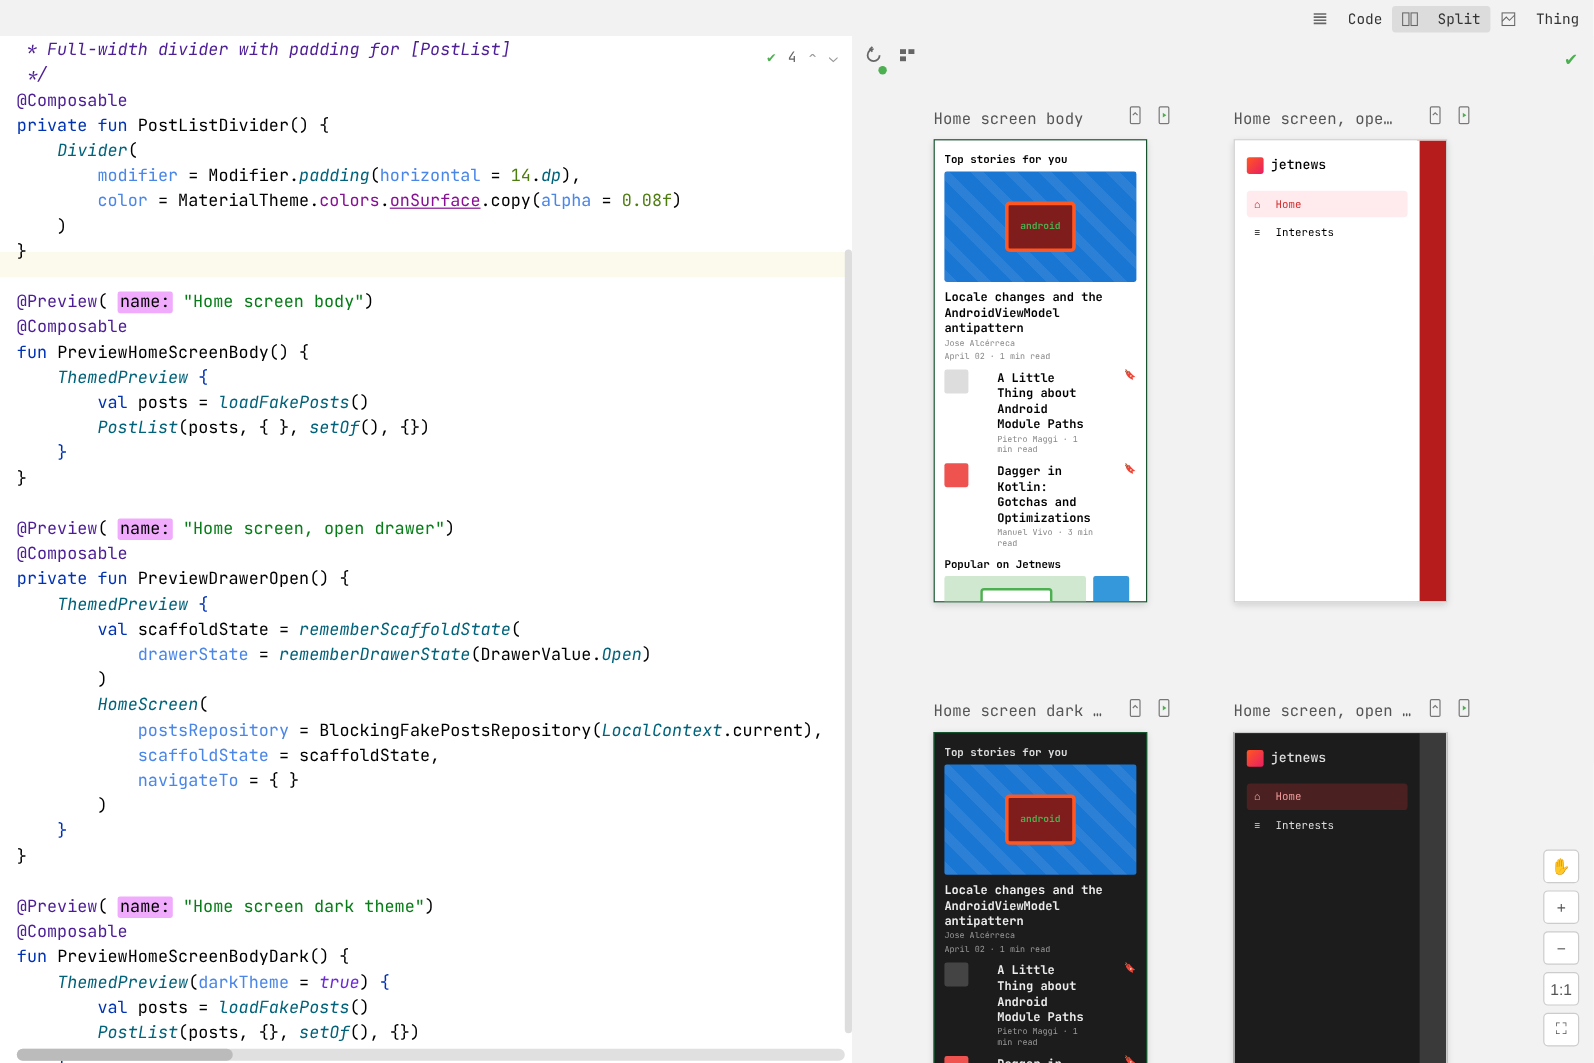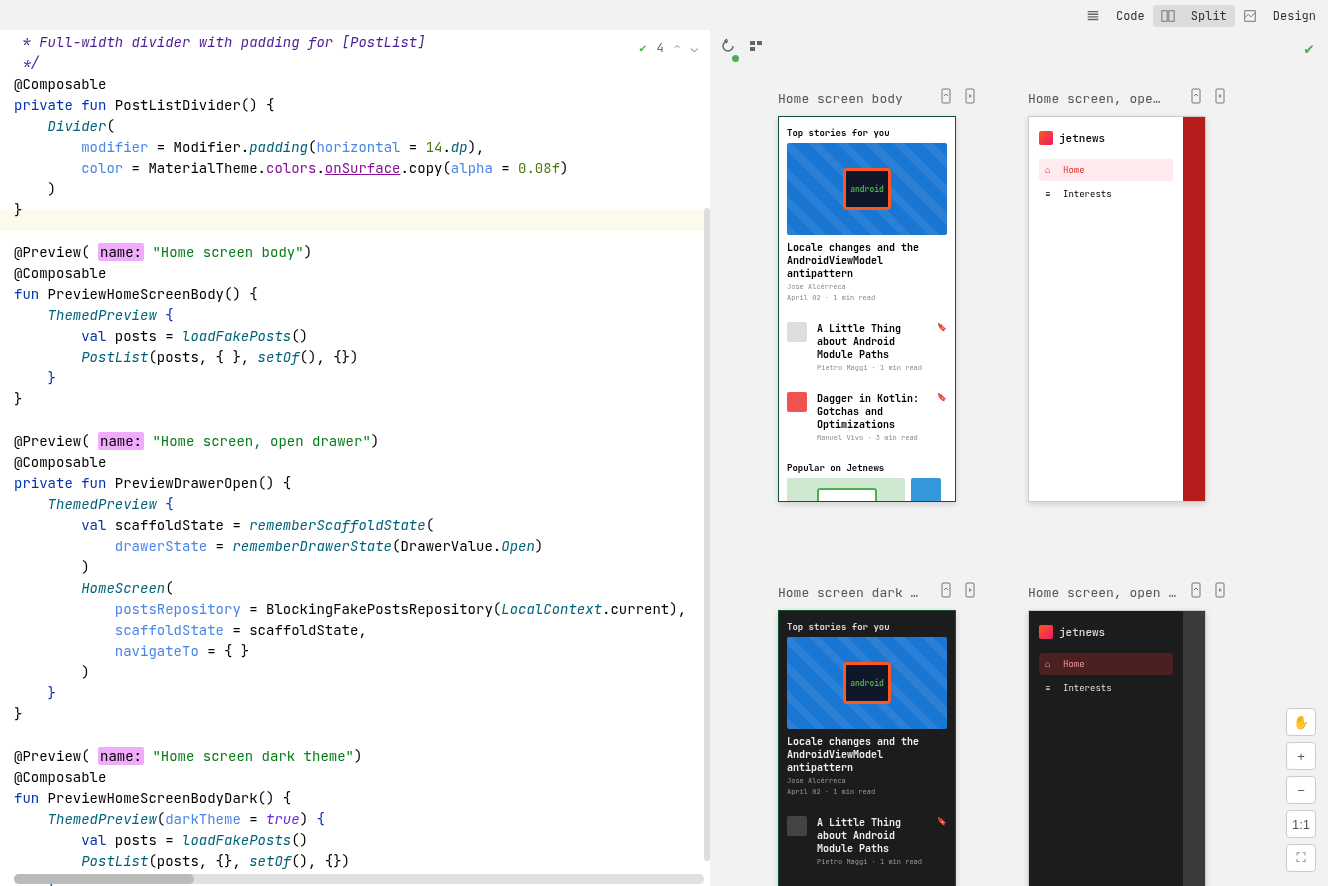--- a/index.html
+++ b/index.html
@@ -5,21 +5,21 @@
 *{margin:0;padding:0;box-sizing:border-box;font-family:'JetBrains Mono','Menlo','Consolas',monospace}
 body{width:1328px;height:886px;background:#f2f2f2;overflow:hidden;position:relative}
 .topbar{position:absolute;top:4px;right:4px;display:flex;gap:0;height:24px;align-items:center}
 .topbar .tab{display:flex;align-items:center;gap:16px;padding:3px 8px;font-size:12px;color:#333;font-family:-apple-system,sans-serif;cursor:pointer}
 .topbar .tab.active{background:#dcdcdc;border-radius:3px}
 .main{position:absolute;top:30px;left:0;right:0;bottom:0;display:flex}
 .editor{width:710px;background:#fff;position:relative;font-size:14px;line-height:21px;padding:2px 0 0 14px;overflow:hidden}
 .editor .hl{position:absolute;left:0;right:0;height:21px;background:#fcfaed;top:180px}
 .editor pre{position:relative;white-space:pre;font-family:inherit}
 .kw{color:#0033b3}
-.ann{color:#000000}
+.ann{color:#4c1d95}
 .str{color:#067d17}
 .param{color:#4a86e8}
 .ital{color:#00627a;font-style:italic}
 .itk{color:#6d28d9;font-style:italic}
 .num{color:#4d7c0f}
 .cmt{color:#4c1d95;font-style:italic}
 .nm{color:#871094}
 .und{text-decoration:underline}
 .pbg{background:#f0abfc;padding:0 2px;border-radius:2px}
 .editor-top{position:absolute;top:8px;right:12px;display:flex;gap:10px;align-items:center;font-size:12px;color:#666}
@@ -35,26 +35,26 @@
 .prev-grid{position:absolute;top:58px;left:68px;right:40px;display:flex;gap:50px;flex-wrap:wrap}
 .prev-item{width:200px}
 .prev-header{display:flex;align-items:center;gap:8px;margin-bottom:8px;font-family:-apple-system,sans-serif;font-size:13px;color:#555}
 .prev-header .title{flex:1;white-space:nowrap;overflow:hidden;text-overflow:ellipsis}
 .prev-header svg{width:16px;height:16px;fill:#777}
 .device{width:178px;height:386px;background:#fff;border:1px solid #14532d;box-shadow:0 2px 6px rgba(0,0,0,.15);padding:8px;font-family:-apple-system,sans-serif;overflow:hidden;position:relative}
 .device.dark{background:#1c1c1c;color:#eee}
 .device .sect{font-size:9px;font-weight:600;margin:2px 0 4px}
 .device.dark .sect{color:#ddd}
 .hero{width:100%;height:92px;background:#1976d2;border-radius:2px;position:relative;margin-bottom:6px;overflow:hidden}
-.hero .droid{position:absolute;top:50%;left:50%;transform:translate(-50%,-50%);width:48px;height:42px;background:#0f172a;border:3px solid #ff5722;border-radius:4px;display:flex;align-items:center;justify-content:center;font-size:8px;color:#4caf50;font-weight:bold}
+.hero .droid{position:absolute;top:50%;left:50%;transform:translate(-50%,-50%);width:59px;height:42px;background:#7f1d1d;border:3px solid #ff5722;border-radius:4px;display:flex;align-items:center;justify-content:center;font-size:8px;color:#4caf50;font-weight:bold}
 .hero::before{content:"";position:absolute;inset:0;background:repeating-linear-gradient(45deg,rgba(255,255,255,.08) 0 8px,transparent 8px 20px)}
 .post-title{font-size:10px;font-weight:600;line-height:1.3}
 .post-meta{font-size:7px;color:#888;margin-top:2px}
 .device.dark .post-meta{color:#999}
-.post-row{display:flex;gap:10px;margin:20px 0;align-items:flex-start}
+.post-row{display:flex;gap:24px;margin:6px 0;align-items:flex-start}
 .post-row .thumb{width:20px;height:20px;background:#ddd;border-radius:2px;flex-shrink:0}
 .post-row .thumb.red{background:#ef5350}
 .post-row .txt{flex:1}
 .post-row .book{width:10px;font-size:8px;color:#888}
 .cards{display:flex;gap:6px;margin-top:4px}
 .card{width:118px;flex-shrink:0}
 .card-img{width:100%;height:50px;background:#e0e0e0;border-radius:2px;margin-bottom:4px;position:relative;overflow:hidden}
 .card-img.green{background:linear-gradient(#cfe8cf,#cfe8cf)}
 .card-img.green::after{content:"";position:absolute;top:10px;left:30px;width:56px;height:28px;background:#fff;border:2px solid #4caf50;border-radius:3px}
 .card-img.blue{background:#3598db}
@@ -89,21 +89,21 @@
         <rect x="1" y="2" width="6" height="12" fill="none" stroke="#666"></rect>
         <rect x="9" y="2" width="6" height="12" fill="none" stroke="#666"></rect>
       </svg>
       <span>Split</span>
     </div>
   <div class="tab">
       <svg width="14" height="14" viewBox="0 0 16 16">
         <rect x="2" y="2" width="12" height="12" fill="none" stroke="#666"></rect>
         <path d="M2 10l4-4 3 3 5-5" stroke="#666" fill="none"></path>
       </svg>
-      <span>Design</span>
+      <span>Thing</span>
     </div>
 </div>
 
 <div class="main">
 <div class="editor">
 <div class="hl"></div>
 <div class="editor-top">
  <span class="chk">✔</span>
         <span>4</span>
  <span style="color:#999">⌃</span>

